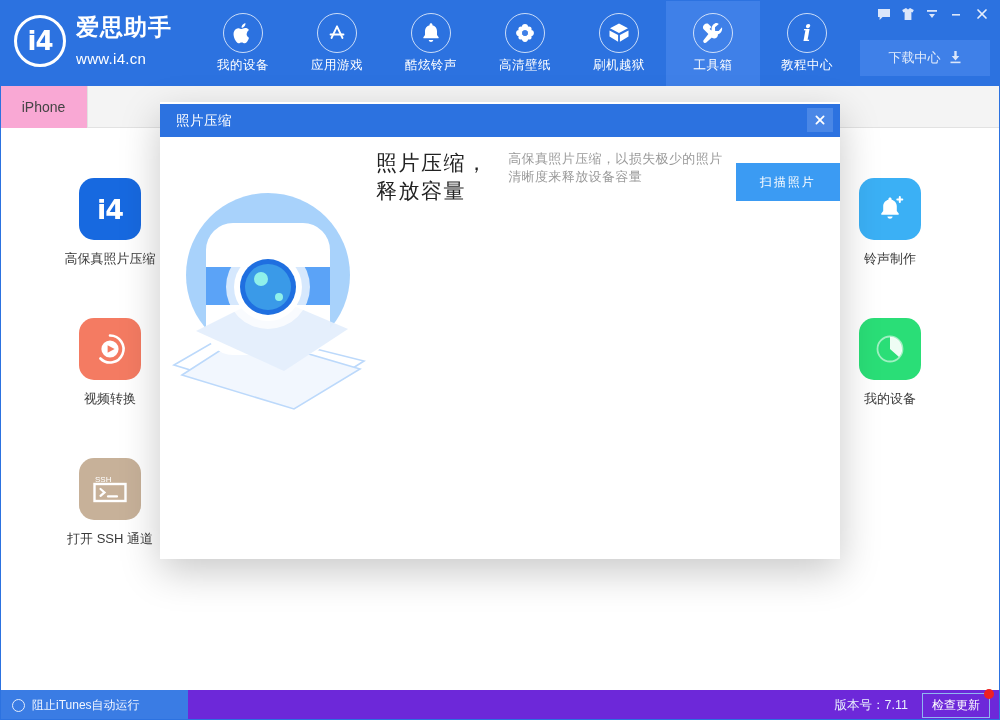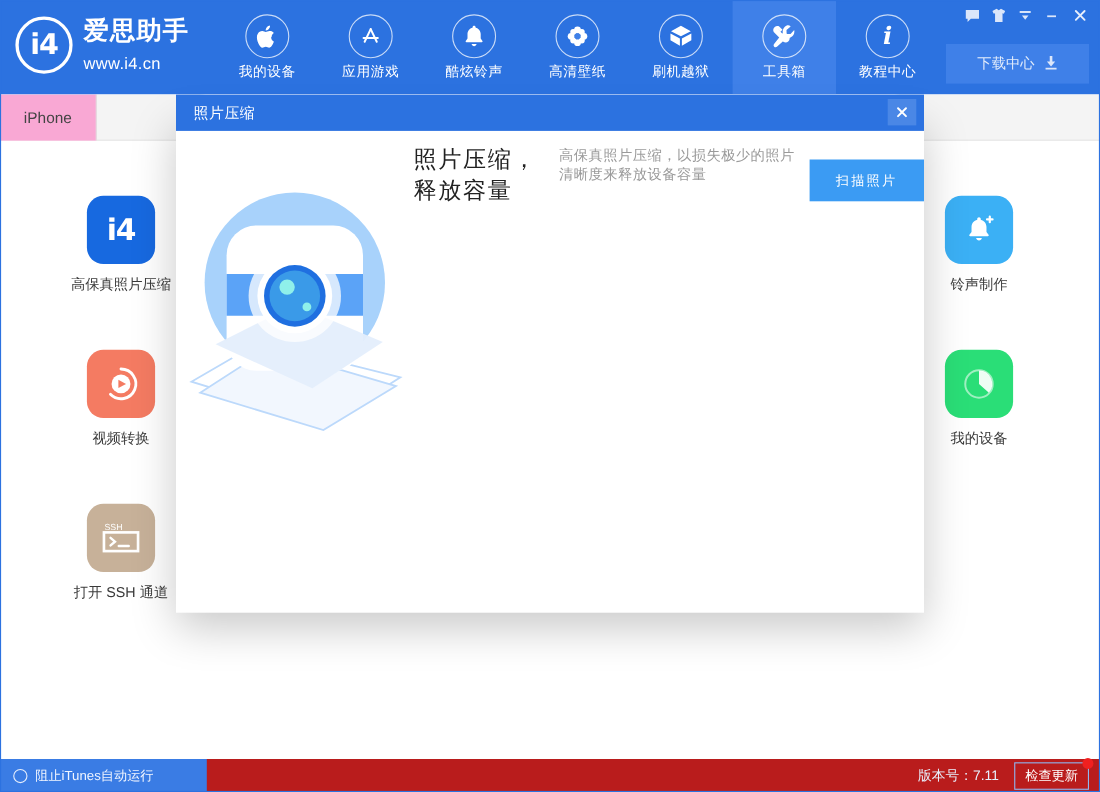--- a/index.html
+++ b/index.html
@@ -89,23 +89,22 @@
   }
   .tool-label{ font-size:13px; color:#3a3a3a; white-space:nowrap; }
 
   
   .modal-shadow{
     position:absolute; left:160px; top:102px; width:680px; height:455px;
     box-shadow:0 14px 38px rgba(0,0,0,.22);
     background:#fff;
   }
   .modal{
-    position:absolute; left:160px; top:86px; width:680px; height:455px;
+    position:absolute; left:160px; top:104px; width:680px; height:455px;
     background:#fff;
-    border-radius:27px;
   }
   .modal-title-bar{
     position:absolute; left:0; top:0; width:680px; height:33px;
     background:#2c72e0; display:flex; align-items:center;
   }
   .modal-title{ color:#fff; font-size:13.5px; margin-left:16px; letter-spacing:.5px; }
   .modal-close{
     position:absolute; right:7px; top:4px; width:26px; height:24px;
     background:#4a87e6; color:#fff; display:flex; align-items:center; justify-content:center;
     font-size:15px; cursor:pointer;
@@ -124,21 +123,21 @@
   .scan-btn{
     margin-top:26px; width:160px; height:38px; background:#3b9bf3;
     color:#fff; font-size:12px; letter-spacing:2px;
     display:flex; align-items:center; justify-content:center; cursor:pointer; border:none;
     font-family:inherit;
   }
 
   
   .statusbar{
     position:absolute; left:0; top:690px; width:1000px; height:30px;
-    background:#b91c1c;
+    background:#6d28d9;
   }
   .status-left{
     position:absolute; left:0; top:0; width:188px; height:30px;
     background:#3a7ce4; display:flex; align-items:center; gap:7px; padding-left:12px;
     cursor:pointer;
   }
   .status-toggle{
     width:13px; height:13px; border-radius:50%; border:1.5px solid #e4edfc;
   }
   .status-left-label{ color:#f0f5ff; font-size:12px; }

